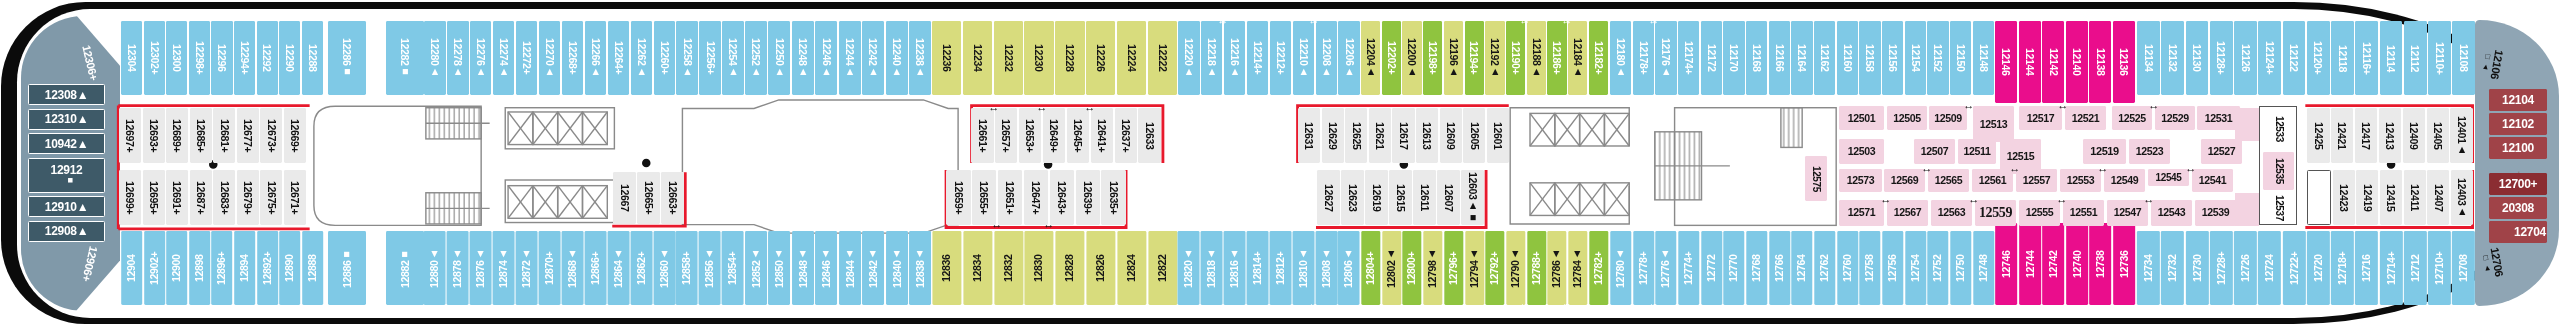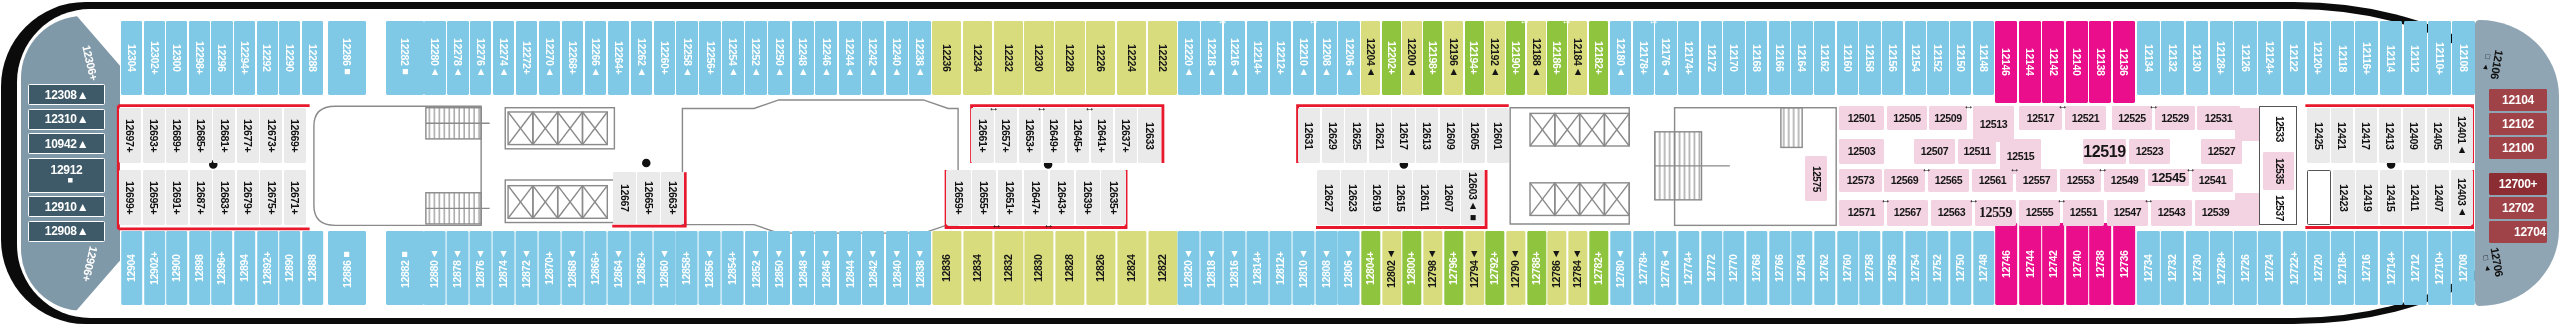--- a/index.html
+++ b/index.html
@@ -169,21 +169,21 @@
       <div class="cab c-teal" style="height: 21px;">10942▲</div>
       <div class="cab c-teal" style="height: 35px; flex-direction: column;">12912<span class="sq2">■</span></div>
       <div class="cab c-teal" style="height: 21px;">12910▲</div>
       <div class="cab c-teal" style="height: 21px;">12908▲</div>
     </div>
   <div class="stack" id="stackR" style="left:2489px;top:89px;width:58px;gap:2.1px;">
       <div class="cab c-maroon" style="height: 22px;">12104</div>
       <div class="cab c-maroon" style="height: 22px;">12102</div>
       <div class="cab c-maroon" style="height: 22px; text-align: center;">12100</div>
       <div class="cab c-maroonD" style="height: 22px; margin-top: 11.3px;">12700+</div>
-      <div class="cab c-maroon" style="height: 22px;">12702</div>
+      <div class="cab c-maroon" style="height: 22px;">20308</div>
       <div class="cab c-maroon" style="height: 22px; padding-left: 24px;">12704</div>
     </div>
 <div class="strip" style="left: 121px; top: 21px; width: 202px; height: 74px;">
       <div class="cab vd c-blue">12304</div>
       <div class="cab vd c-blue">12302+</div>
       <div class="cab vd c-blue">12300</div>
       <div class="cab vd c-blue">12298+</div>
       <div class="cab vd c-blue">12296</div>
       <div class="cab vd c-blue">12294+</div>
       <div class="cab vd c-blue">12292</div>
@@ -520,34 +520,34 @@
     <span class="arr ab" style="left: 2057px; top: 100px;">↔</span>
     <div class="cab hz c-pink" style="left: 2065px; top: 106px; width: 41px; height: 24px; font-size: 10.6px;">12521</div>
     <div class="cab hz c-pink" style="left: 2112px; top: 106px; width: 40px; height: 24px; font-size: 10.6px;">12525</div>
     <span class="arr ab" style="left: 2148px; top: 100px;">↔</span>
     <div class="cab hz c-pink" style="left: 2155px; top: 106px; width: 40px; height: 24px; font-size: 10.6px;">12529</div>
     <div class="cab hz c-pink" style="left: 2197px; top: 106px; width: 43px; height: 24px; font-size: 10.6px;">12531</div>
     <div class="cab hz c-pink" style="left: 1839px; top: 139px; width: 45px; height: 25px; font-size: 10.6px;">12503</div>
     <div class="cab hz c-pink" style="left: 1914px; top: 139px; width: 41px; height: 25px; font-size: 10.6px;">12507</div>
     <div class="cab hz c-pink" style="left: 1958px; top: 139px; width: 38px; height: 25px; font-size: 10.6px;">12511</div>
     <div class="cab hz c-pink" style="left: 2000px; top: 139px; width: 41px; height: 35px; font-size: 10.6px;">12515</div>
-    <div class="cab hz c-pink" style="left: 2083px; top: 139px; width: 43px; height: 25px; font-size: 16px;">12519</div>
+    <div class="cab hz c-pink" style="left: 2083px; top: 139px; width: 43px; height: 25px; font-size: 11px;">12519</div>
     <div class="cab hz c-pink" style="left: 2129px; top: 139px; width: 41px; height: 25px; font-size: 10.6px;">12523</div>
     <div class="cab hz c-pink" style="left: 2201px; top: 139px; width: 41px; height: 25px; font-size: 10.6px;">12527</div>
     <div class="cab hz c-pink" style="left: 1839px; top: 169px; width: 43px; height: 23.4px; font-size: 10.6px;">12573</div>
     <div class="cab hz c-pink" style="left: 1884px; top: 169px; width: 41px; height: 23.4px; font-size: 10.6px;">12569</div>
     <span class="arr ab" style="left: 1921px; top: 163px;">↔</span>
     <div class="cab hz c-pink" style="left: 1928px; top: 169px; width: 41px; height: 23.4px; font-size: 10.6px;">12565</div>
     <div class="cab hz c-pink" style="left: 1972px; top: 169px; width: 41px; height: 23.4px; font-size: 10.6px;">12561</div>
     <span class="arr ab" style="left: 2009px; top: 163px;">↔</span>
     <div class="cab hz c-pink" style="left: 2016px; top: 169px; width: 41px; height: 23.4px; font-size: 10.6px;">12557</div>
     <div class="cab hz c-pink" style="left: 2060px; top: 169px; width: 41px; height: 23.4px; font-size: 10.6px;">12553</div>
     <span class="arr ab" style="left: 2097px; top: 163px;">↔</span>
     <div class="cab hz c-pink" style="left: 2104px; top: 169px; width: 41px; height: 23.4px; font-size: 10.6px;">12549</div>
-    <div class="cab hz c-pink" style="left: 2148px; top: 169px; width: 41px; height: 17px; font-size: 13px;">12545</div>
+    <div class="cab hz c-pink" style="left: 2148px; top: 169px; width: 41px; height: 17px; font-size: 10px;">12545</div>
     <span class="arr ab" style="left: 2185px; top: 163px;">↔</span>
     <div class="cab hz c-pink" style="left: 2192px; top: 169px; width: 41px; height: 23.4px; font-size: 10.6px;">12541</div>
     <div class="cab hz c-pink" style="left: 1839px; top: 200px; width: 45px; height: 25.5px; font-size: 10.6px;">12571</div>
     <span class="arr ab" style="left: 1880px; top: 194px;">↔</span>
     <div class="cab hz c-pink" style="left: 1887px; top: 200px; width: 41px; height: 25.5px; font-size: 10.6px;">12567</div>
     <div class="cab hz c-pink" style="left: 1931px; top: 200px; width: 41px; height: 25.5px; font-size: 10.6px;">12563</div>
     <span class="arr ab" style="left: 1968px; top: 194px;">↔</span>
     <div class="cab hz c-pink" style="left: 1975px; top: 200px; width: 41px; height: 25.5px; font-size: 14px; font-family: Liberation Serif, serif;">12559</div>
     <div class="cab hz c-pink" style="left: 2019px; top: 200px; width: 41px; height: 25.5px; font-size: 10.6px;">12555</div>
     <span class="arr ab" style="left: 2056px; top: 194px;">↔</span>

